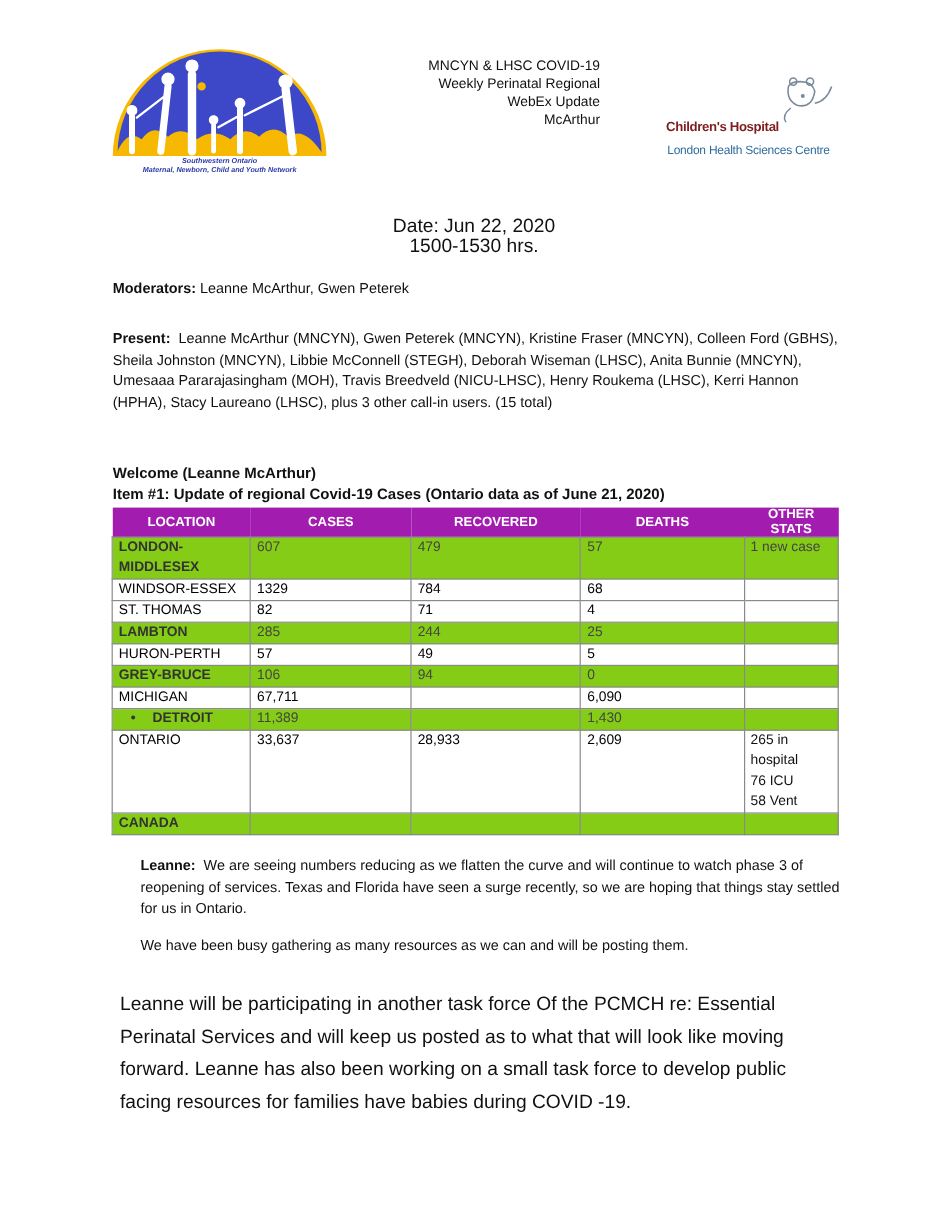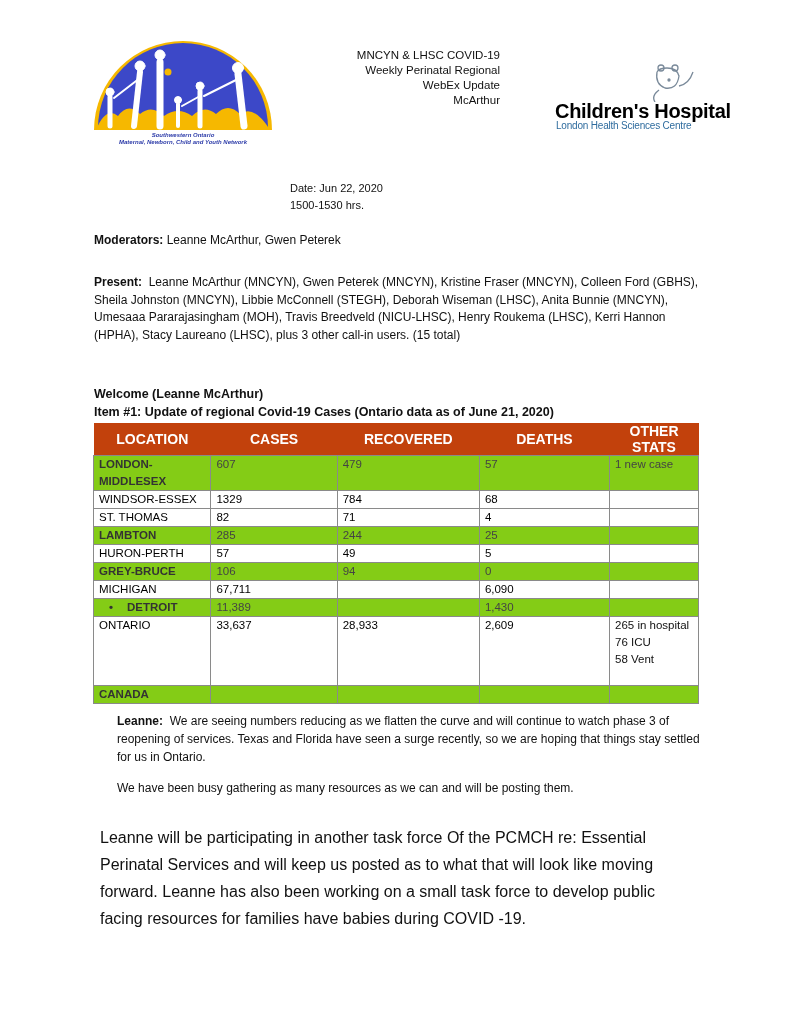--- a/index.html
+++ b/index.html
@@ -16,45 +16,45 @@
       color: #2b3aa8; font-style: italic; font-weight: bold;
       font-size: 6px; line-height: 7px;
     }
     .title-block {
       left: 290px; top: 48px; width: 210px; text-align: right;
       font-size: 11.5px; line-height: 15px;
     }
     .logo-right { left: 555px; top: 62px; width: 140px; height: 72px; }
     .logo-right .name {
       position: absolute; left: 0; top: 38px; font-weight: bold;
-      color: #000000; font-size: 20px; letter-spacing: -0.3px; white-space: nowrap;
+      color: #7f1d1d; font-size: 11px; letter-spacing: -0.3px; white-space: nowrap;
     }
     .logo-right .sub {
       position: absolute; left: 1px; top: 58px; color: #2f6c9e;
       font-size: 10px; white-space: nowrap; letter-spacing: -0.2px;
     }
     .date-block {
-      left: 290px; top: 180px; width: 210px; 
-      font-size: 11px; line-height: 17px;
+      left: 290px; top: 180px; width: 210px; text-align: center;
+      font-size: 16px; line-height: 17px;
     }
     .para { left: 94px; width: 610px; font-size: 12px; line-height: 17.5px; }
     .para b { font-weight: bold; }
     .moderators { top: 232px; }
     .present { top: 274px; }
     .welcome { top: 386px; font-weight: bold; font-size: 12.5px; }
     .item1 { top: 404px; font-weight: bold; font-size: 12.5px; }
 
     
     table.stats {
       position: absolute; left: 93px; top: 423px; width: 606px;
       border-collapse: collapse; font-size: 11.5px;
     }
     table.stats th {
-      background: #c2410c; color: #ffffff; font-weight: bold;
-      height: 17px; padding: 0 20px; text-align: center; font-size: 14px;
+      background: #a21caf; color: #ffffff; font-weight: bold;
+      height: 17px; padding: 0 20px; text-align: center; font-size: 11px;
     }
     table.stats td {
       border: 1px solid #8a8a8a; padding: 0 5px; vertical-align: top;
       height: 16px; line-height: 17px; text-align: left; color: #333;
     }
     table.stats td.loc { text-align: left; font-weight: bold; width: 110px; }
     table.stats tr.shade td { background: #84cc16; color: #444; }
     table.stats tr.shade td.loc { color: #333; }
     table.stats tr.bold td { color: #000; font-weight: normal; }
     table.stats tr.plain td { background: #ffffff; }

